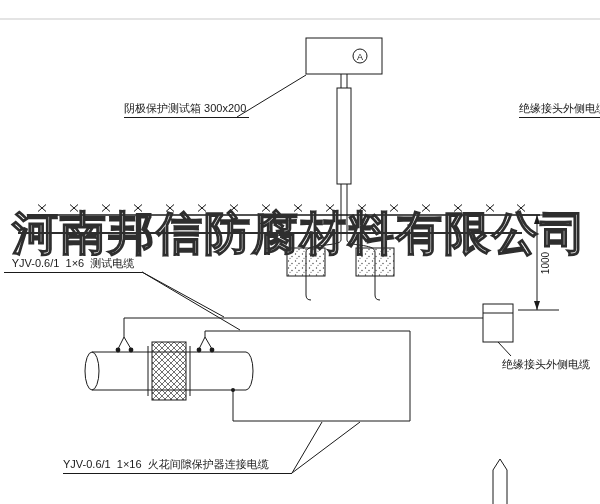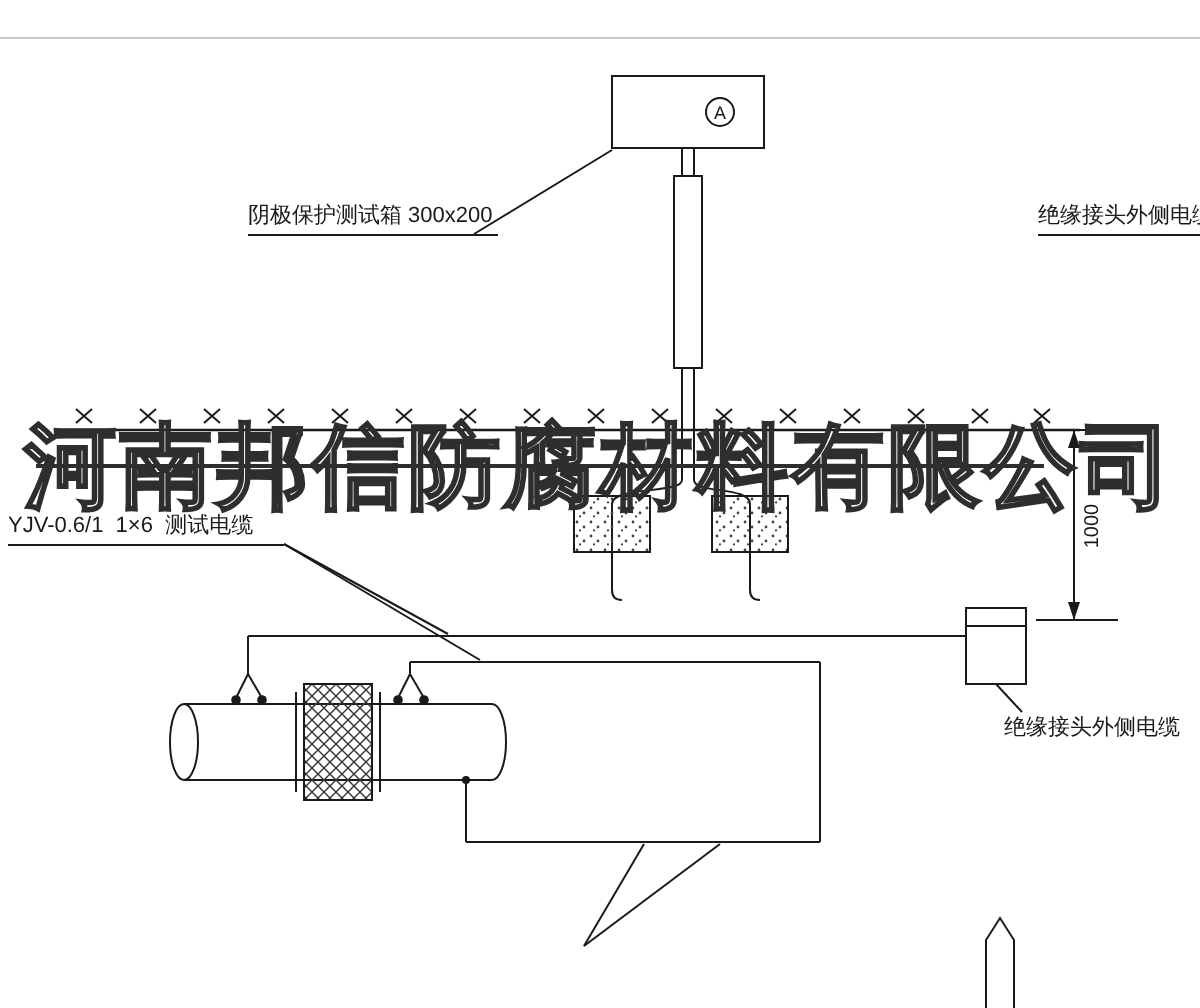--- a/index.html
+++ b/index.html
@@ -131,18 +131,19 @@
     <text x="360" y="59.5" text-anchor="middle" font-size="9" fill="#1a1a1a" font-family="Liberation Sans, sans-serif">A</text>
     <text x="549" y="263" text-anchor="middle" font-size="10" fill="#1a1a1a" font-family="Liberation Sans, sans-serif" transform="rotate(-90 549 263)">1000</text>
 
     <text x="300" y="249" text-anchor="middle" font-size="46" font-weight="bold" letter-spacing="2" fill="none" stroke="#2e2e2e" stroke-width="1.3" font-family="Liberation Serif, serif">河南邦信防腐材料有限公司</text>
   </svg>
 
   <div class="lbl u" style="left:104px;top:102px;min-width:125px;margin-left:20px;">阴极保护测试箱 300x200</div>
 
   <div class="lbl u" style="left:519px;top:102px;">绝缘接头外侧电缆</div>
 
-  <div class="lbl u" style="left:4px;top:257px;min-width:138px;">YJV-0.6/1  1×6  测试电缆</div>
+  <div class="lbl u" style="left:4px;top:257px;min-width:138px;text-align:center;">YJV-0.6/1  1×6  测试电缆</div>
 
   <div class="lbl" style="left:502px;top:358px;">绝缘接头外侧电缆</div>
 
+  <div class="lbl u" style="left:63px;top:458px;min-width:229px;">YJV-0.6/1  1×16  火花间隙保护器连接电缆</div>
 
 </div>
 
 </body></html>

